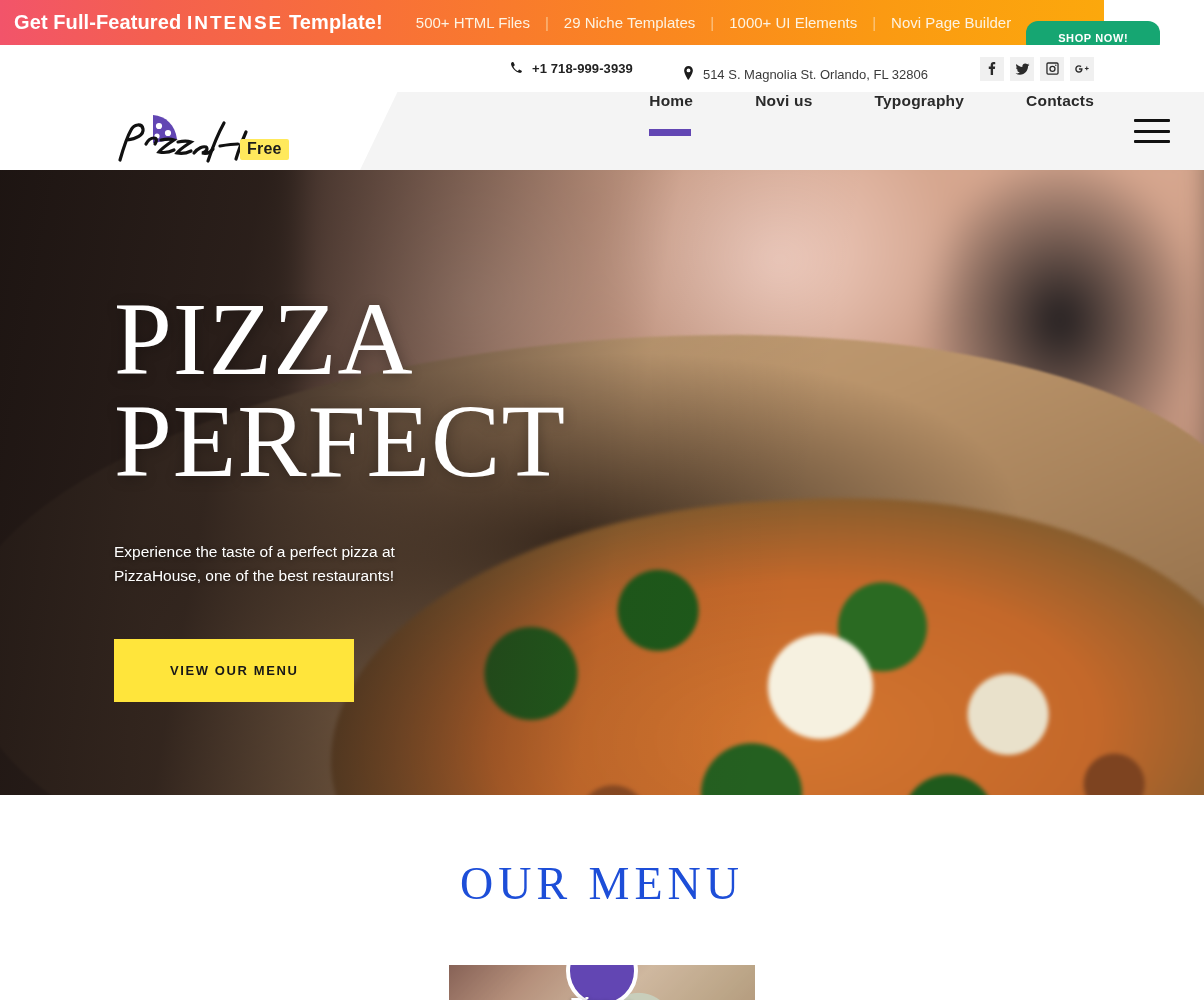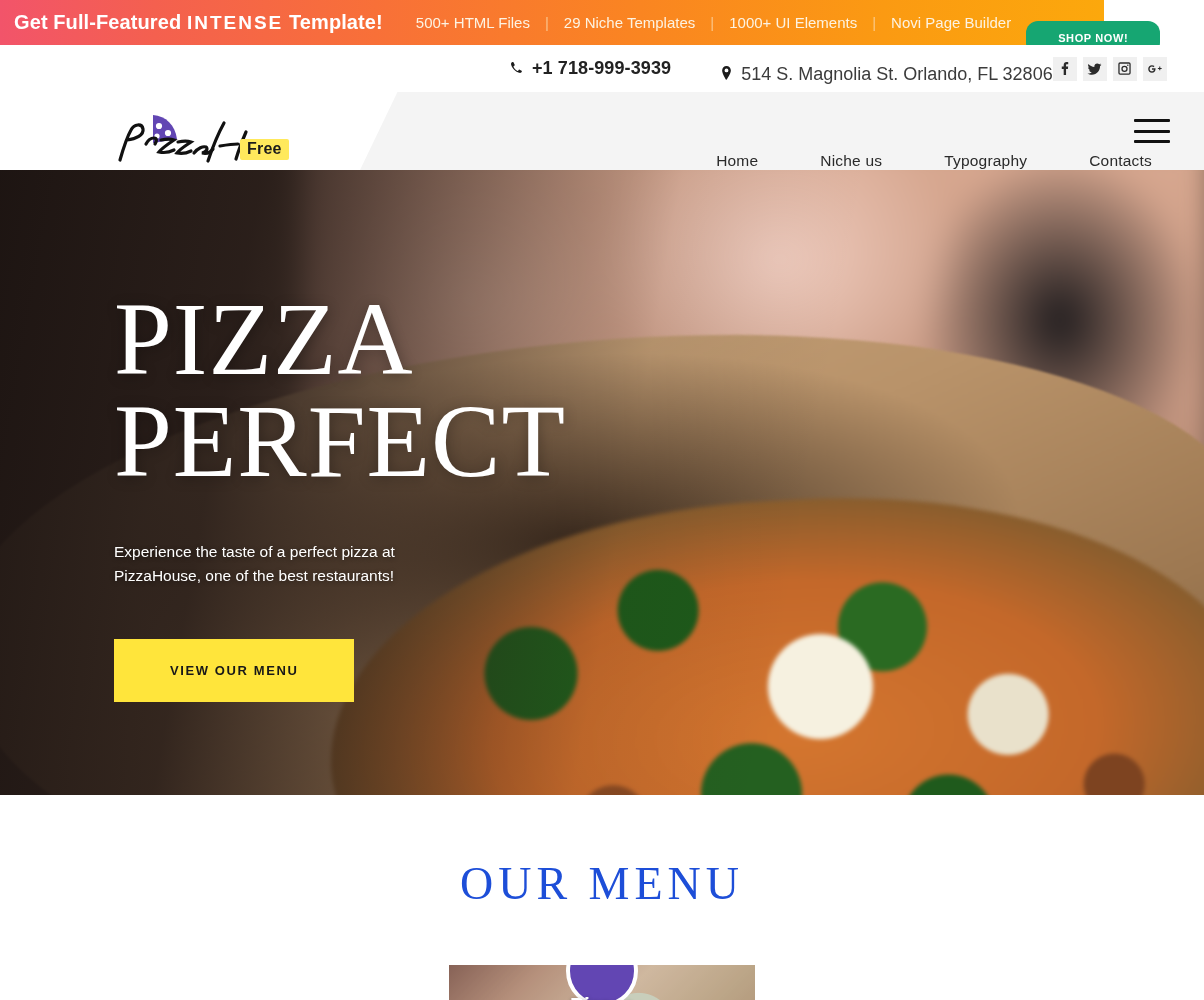--- a/index.html
+++ b/index.html
@@ -56,34 +56,35 @@
     background: #ffffff;
     clip-path: polygon(22px 0, 834px 0, 834px 47px, 0 47px);
   }
   .contact-row {
     position: absolute; top: 0; left: 430px; right: 0; height: 47px;
     display: flex; align-items: center;
   }
   .contact-item { display: flex; align-items: center; gap: 9px; }
   .contact-item.phone { margin-left: 80px; }
   .contact-item.addr { margin-left: 50px; margin-top: 12px; }
-  .contact-text { font-size: 18px; color: #3b3b3b; white-space: nowrap; }
+  .contact-text { font-size: 13px; color: #3b3b3b; white-space: nowrap; }
   .contact-text.bold { font-weight: bold; color: #222; letter-spacing: .1px; }
   .socials { margin-left: auto; margin-right: 110px; display: flex; gap: 6px; }
   .soc {
     width: 24px; height: 24px; background: #f0f0f0;
     display: flex; align-items: center; justify-content: center;
     cursor: pointer; color: #2b2b2b;
   }
   .soc svg { display: block; }
 
   .nav {
     position: absolute; left: 0; top: 47px; right: 0; height: 78px;
-    display: flex; align-items: flex-end; justify-content: flex-end;
-    padding-right: 52px;
+    display: flex; align-items: flex-start; justify-content: flex-end;
+    padding-right: 110px;
+    font-weight: bold;
   }
   .nav-item {
     position: relative; font-size: 15.5px; color: #2a2a2a;
     padding: 0 0 0 0; margin-left: 62px; cursor: pointer;
     letter-spacing: .2px; white-space: nowrap;
   }
   .nav-item:first-child { margin-left: 0; }
   .nav-item.active::after {
     content: ""; position: absolute; left: 0; right: 2px; bottom: -26px;
     height: 7px; background: #6246b3;
@@ -276,21 +277,21 @@
         <svg width="16" height="12" viewBox="0 0 20 12" fill="#2b2b2b">
             <path d="M6.2 5.2v1.7h2.6c-.2 1.1-1.2 1.9-2.6 1.9-1.6 0-2.9-1.3-2.9-2.9S4.6 3 6.2 3c.7 0 1.4.3 1.9.7l1.3-1.3C8.5 1.6 7.4 1.2 6.2 1.2 3.6 1.2 1.5 3.3 1.5 5.9s2.1 4.7 4.7 4.7c2.7 0 4.5-1.9 4.5-4.6 0-.3 0-.5-.1-.8H6.2z"></path>
             <path d="M16.6 4.6V2.9h-1.3v1.7h-1.7v1.3h1.7v1.7h1.3V5.9h1.7V4.6z"></path>
           </svg>
       </a>
     </div>
   </div>
 
   <nav class="nav">
     <a class="nav-item active">Home</a>
-    <a class="nav-item">Niche us</a>
+    <a class="nav-item">Novi us</a>
     <a class="nav-item">Typography</a>
     <a class="nav-item">Contacts</a>
     <div class="burger">
       <span></span>
       <span></span>
       <span></span>
     </div>
   </nav>
 </div>
 

